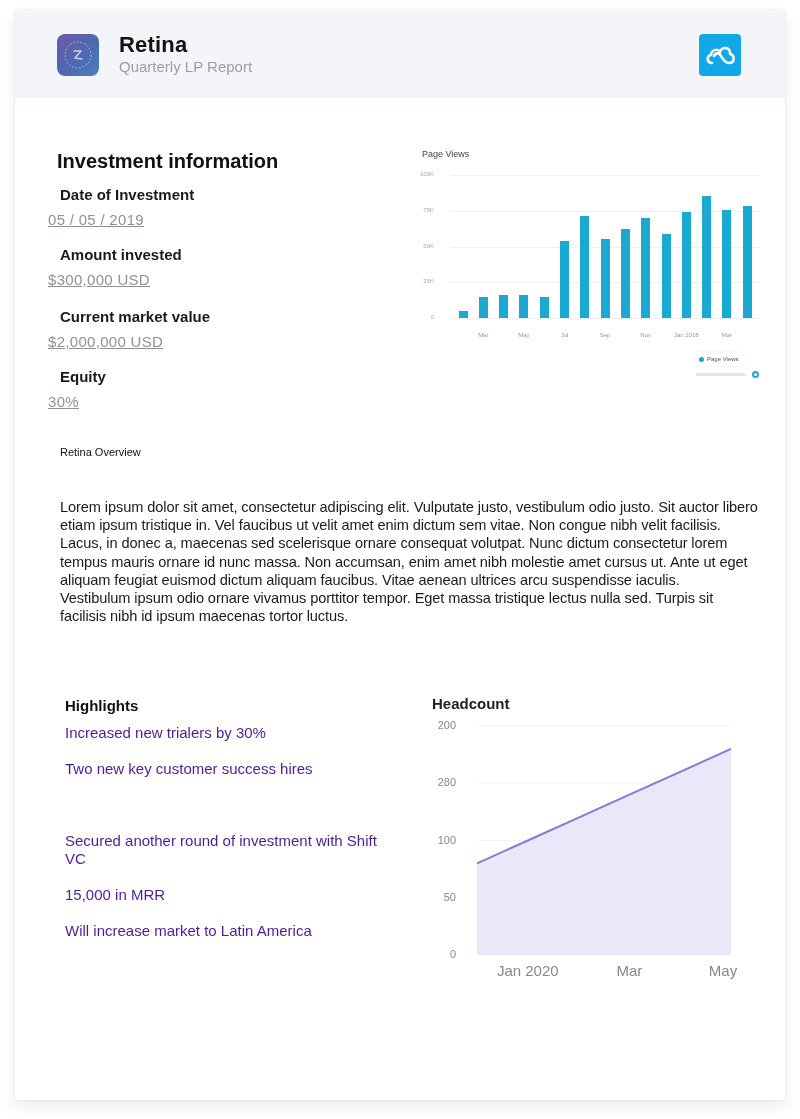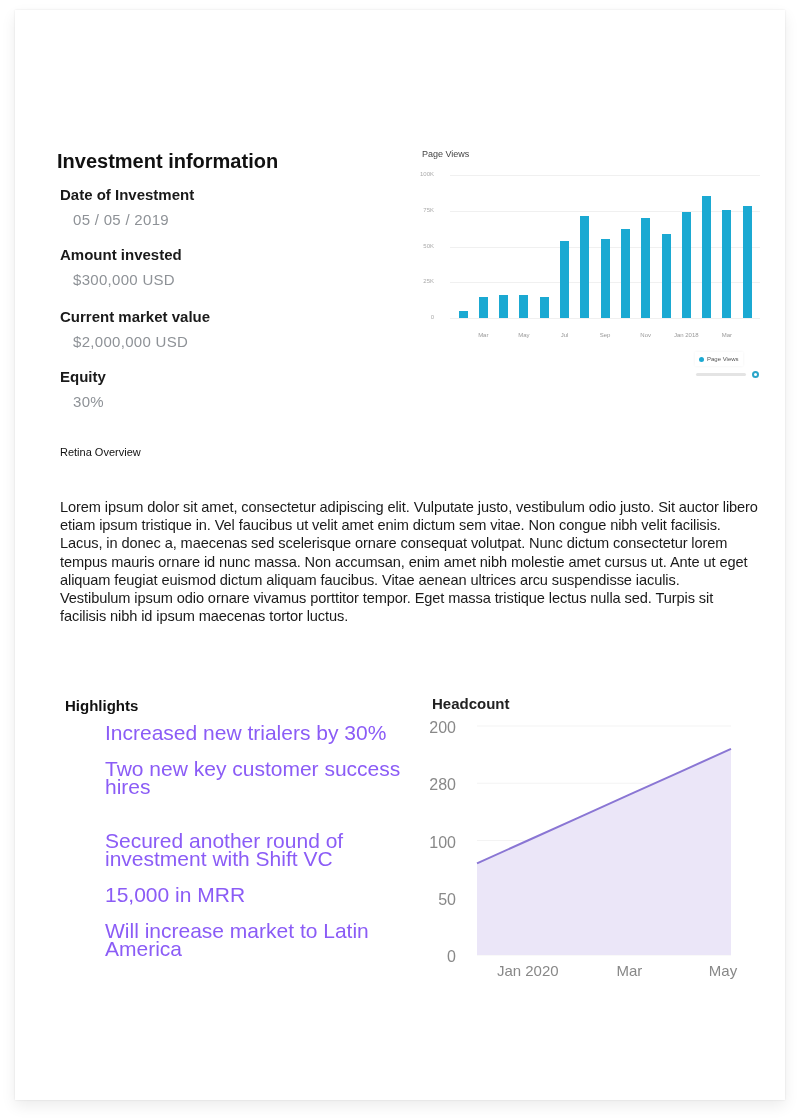--- a/index.html
+++ b/index.html
@@ -24,50 +24,65 @@
   .app-title { position: absolute; left: 104px; top: 22px; font-size: 22px; font-weight: 700; color: #111; letter-spacing: 0.2px; }
   .app-subtitle { position: absolute; left: 104px; top: 48px; font-size: 15px; color: #9a9ea5; }
   .cloud-button {
     position: absolute; left: 684px; top: 24px; width: 42px; height: 42px; border-radius: 4px;
     background: #10a8e8; cursor: pointer;
   }
   .cloud-button svg { position: absolute; left: 0; top: 0; }
 
   .inv-title { position: absolute; left: 42px; top: 140px; font-size: 20px; font-weight: 700; color: #111; }
   .field-label { position: absolute; left: 45px; font-size: 15px; font-weight: 700; color: #1a1a1a; }
-  .field-value { position: absolute; left: 58px; font-size: 15px; color: #8e9297; letter-spacing: 0.3px; }
+  .field-value { position: absolute; left: 33px; font-size: 15px; color: #8e9297; letter-spacing: 0.3px; text-decoration: underline; }
 
   .pv-chart { position: absolute; left: 395px; top: 137px; width: 350px; height: 240px; }
   .pv-title { position: absolute; left: 12px; top: 2px; font-size: 9px; color: #444; }
   .pv-ytick { position: absolute; font-size: 6px; color: #aaa; width: 24px; text-align: right; }
   .pv-grid { position: absolute; height: 1px; background: #f0f0f0; }
   .pv-bar { position: absolute; width: 9px; background: #1ba9d2; }
   .pv-xtick { position: absolute; font-size: 6px; color: #999; transform: translateX(-50%); white-space: nowrap; }
   .pv-legend { position: absolute; left: 285px; top: 205px; height: 14px; padding: 0 4px; font-size: 6px; color: #555; display: flex; align-items: center; gap: 3px; background: #fff; box-shadow: 0 0 3px rgba(0,0,0,0.06); }
   .pv-legend-dot { width: 5px; height: 5px; border-radius: 50%; background: #1ba9d2; display: inline-block; }
   .pv-credit { position: absolute; left: 286px; top: 226px; width: 50px; height: 3px; background: #e4e4e4; border-radius: 2px; }
   .pv-credit-icon { position: absolute; left: 342px; top: 224px; width: 7px; height: 7px; border-radius: 50%; border: 2px solid #2aa5c9; }
 
   .overview-title { position: absolute; left: 45px; top: 436px; font-size: 11px; font-weight: 400; color: #111; }
   .overview-body { position: absolute; left: 45px; top: 488px; width: 700px; font-size: 14.6px; line-height: 18.2px; color: #1a1a1a; letter-spacing: -0.1px; }
   .overview-body p { margin: 0; }
 
   .hl-title { position: absolute; left: 50px; top: 687px; font-size: 15px; font-weight: 700; color: #111; }
-  .hl-item { position: absolute; left: 50px; width: 330px; font-size: 21px; line-height: 18px; color: #8b5cf6; margin-left: 40px; }
+  .hl-item { position: absolute; left: 50px; width: 330px; font-size: 15px; line-height: 18px; color: #4c1d95; }
 
   .hc-chart { position: absolute; left: 405px; top: 680px; width: 350px; height: 300px; }
   .hc-title { position: absolute; left: 12px; top: 5px; font-size: 15px; font-weight: 700; color: #222; }
-  .hc-ytick { position: absolute; font-size: 16px; color: #888; width: 36px; text-align: right; }
+  .hc-ytick { position: absolute; font-size: 11px; color: #888; width: 36px; text-align: right; }
   .hc-xtick { position: absolute; font-size: 15px; color: #888; transform: translateX(-50%); white-space: nowrap; }
 </style>
 </head>
 <body>
 
 <div class="page">
 
+  <div class="header">
+    <div class="app-logo">
+      <svg width="42" height="42" viewBox="0 0 42 42">
+        <circle cx="21" cy="21" r="13" fill="none" stroke="rgba(255,255,255,0.45)" stroke-width="1" stroke-dasharray="2 1.5"></circle>
+        <polyline points="17,17 24,17 18,24 25,25" fill="none" stroke="rgba(255,255,255,0.7)" stroke-width="1.4" stroke-linecap="round" stroke-linejoin="round"></polyline>
+      </svg>
+    </div>
+    <div class="app-title">Retina</div>
+    <div class="app-subtitle">Quarterly LP Report</div>
+    <div class="cloud-button">
+      <svg width="42" height="42" viewBox="0 0 42 42">
+        <path d="M13 29 C8 29 7 22 12 21 C12 16 19 14 21 18 C23 12 32 13 31 20 C36 21 36 29 30 29 C26 29 24 25 22 22 C20 18 16 19 15 22" fill="none" stroke="#ffffff" stroke-width="2.6" stroke-linecap="round" stroke-linejoin="round"></path>
+      </svg>
+    </div>
+  </div>
 
   <div class="inv-title">Investment information</div>
 
   <div class="field-label" style="top:176px">Date of Investment</div>
   <div class="field-value" style="top:201px">05 / 05 / 2019</div>
 
   <div class="field-label" style="top:236px">Amount invested</div>
   <div class="field-value" style="top:261px">$300,000 USD</div>
 
   <div class="field-label" style="top:298px">Current market value</div>

